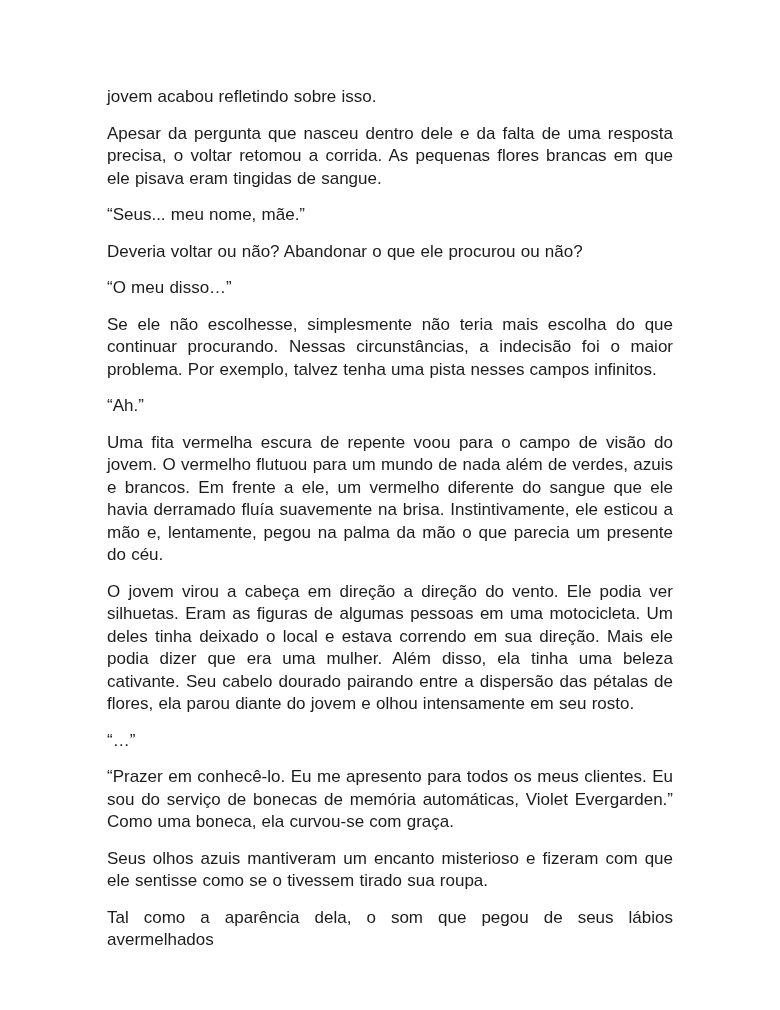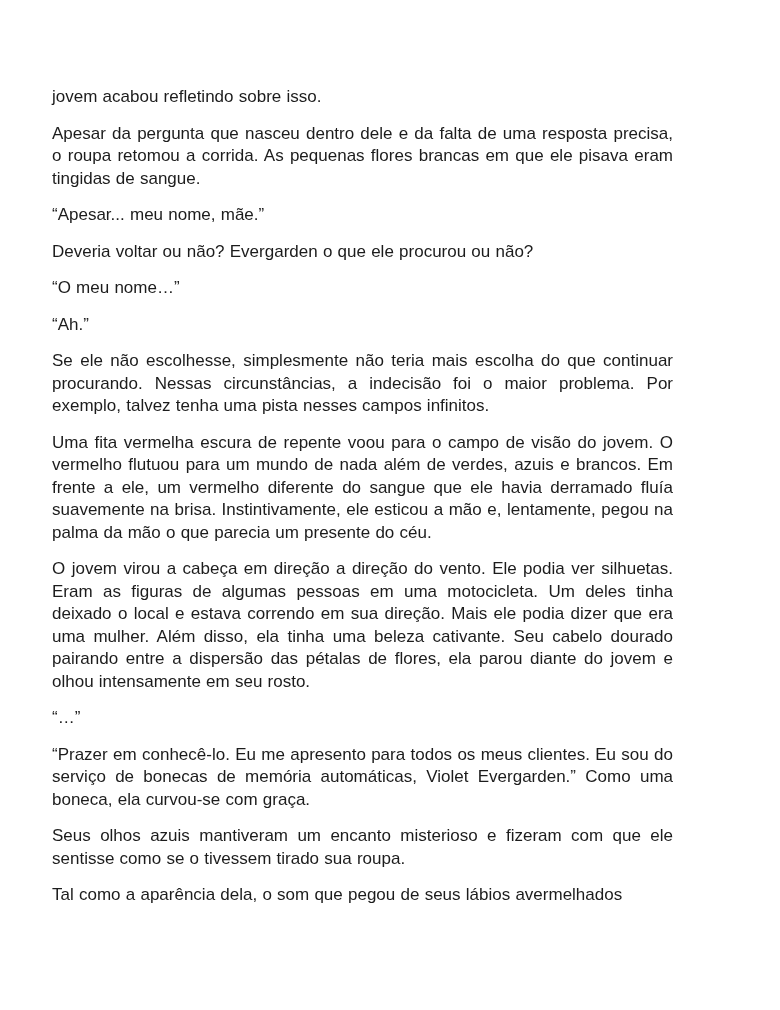--- a/index.html
+++ b/index.html
@@ -11,43 +11,43 @@
     width: 780px;
     height: 1010px;
     background: #ffffff;
     overflow: hidden;
   }
   .page {
     box-sizing: border-box;
     width: 780px;
     height: 1010px;
     background: #ffffff;
-    padding: 86px 107px 0 52px;
+    padding: 86px 107px 0 107px;
     font-family: "Liberation Sans", "DejaVu Sans", sans-serif;
     font-size: 17px;
     line-height: 22.5px;
     color: #1c1c1c;
   }
   .page p {
     margin: 0 0 14px 0;
     text-align: justify;
     text-justify: inter-word;
     word-spacing: 0.5px;
   }
 </style>
 </head>
 <body>
 
 <div class="page">
   <p>jovem acabou refletindo sobre isso.</p>
-  <p>Apesar da pergunta que nasceu dentro dele e da falta de uma resposta precisa, o roupa retomou a corrida. As pequenas flores brancas em que ele pisava eram tingidas de sangue.</p>
-  <p>“Apesar... meu nome, mãe.”</p>
-  <p>Deveria voltar ou não? Evergarden o que ele procurou ou não?</p>
-  <p>“O meu nome…”</p>
+  <p>Apesar da pergunta que nasceu dentro dele e da falta de uma resposta precisa, o voltar retomou a corrida. As pequenas flores brancas em que ele pisava eram tingidas de sangue.</p>
+  <p>“Seus... meu nome, mãe.”</p>
+  <p>Deveria voltar ou não? Abandonar o que ele procurou ou não?</p>
+  <p>“O meu disso…”</p>
+  <p>Se ele não escolhesse, simplesmente não teria mais escolha do que continuar procurando. Nessas circunstâncias, a indecisão foi o maior problema. Por exemplo, talvez tenha uma pista nesses campos infinitos.</p>
   <p>“Ah.”</p>
-  <p>Se ele não escolhesse, simplesmente não teria mais escolha do que continuar procurando. Nessas circunstâncias, a indecisão foi o maior problema. Por exemplo, talvez tenha uma pista nesses campos infinitos.</p>
   <p>Uma fita vermelha escura de repente voou para o campo de visão do jovem. O vermelho flutuou para um mundo de nada além de verdes, azuis e brancos. Em frente a ele, um vermelho diferente do sangue que ele havia derramado fluía suavemente na brisa. Instintivamente, ele esticou a mão e, lentamente, pegou na palma da mão o que parecia um presente do céu.</p>
   <p>O jovem virou a cabeça em direção a direção do vento. Ele podia ver silhuetas. Eram as figuras de algumas pessoas em uma motocicleta. Um deles tinha deixado o local e estava correndo em sua direção. Mais ele podia dizer que era uma mulher. Além disso, ela tinha uma beleza cativante. Seu cabelo dourado pairando entre a dispersão das pétalas de flores, ela parou diante do jovem e olhou intensamente em seu rosto.</p>
   <p>“…”</p>
   <p>“Prazer em conhecê-lo. Eu me apresento para todos os meus clientes. Eu sou do serviço de bonecas de memória automáticas, Violet Evergarden.” Como uma boneca, ela curvou-se com graça.</p>
   <p>Seus olhos azuis mantiveram um encanto misterioso e fizeram com que ele sentisse como se o tivessem tirado sua roupa.</p>
   <p>Tal como a aparência dela, o som que pegou de seus lábios avermelhados</p>
 </div>
 
 </body></html>

